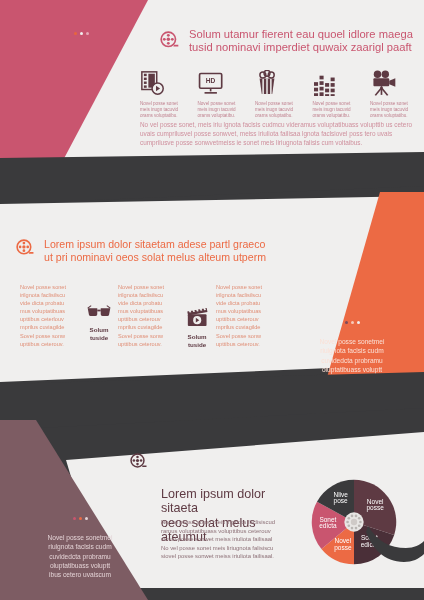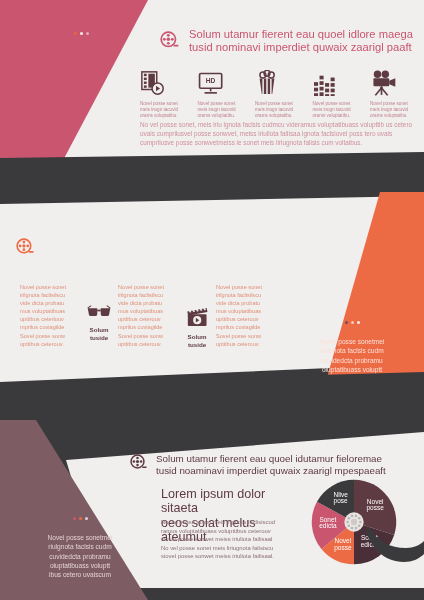--- a/index.html
+++ b/index.html
@@ -304,20 +304,22 @@
       <svg width="19" height="19" viewBox="0 0 24 24">
         <circle cx="10" cy="10" r="8.6" fill="none" stroke="#ec6a44" stroke-width="2"></circle>
         <circle cx="10" cy="10" r="2.1" fill="#ec6a44"></circle>
         <circle cx="10" cy="5.2" r="1.7" fill="#ec6a44"></circle>
         <circle cx="10" cy="14.8" r="1.7" fill="#ec6a44"></circle>
         <circle cx="5.2" cy="10" r="1.7" fill="#ec6a44"></circle>
         <circle cx="14.8" cy="10" r="1.7" fill="#ec6a44"></circle>
         <path d="M17 16.5h5v2h-6z" fill="#ec6a44"></path>
       </svg>
     </span>
+    <h2>Lorem ipsum dolor sitaetam adese partl graeco
+ut pri nominavi oeos solat melus alteum utperm</h2>
   </div>
 
   <div class="col-row">
     <div class="col-text">Novel posse sonet
 irilgnota faclisilscu
 vide dicta probatu
 mus voluptatibuas
 upttibus ceterlouv
 mprilus cuviagilde
 Sovel posse sonw
@@ -410,22 +412,20 @@
       <svg width="18" height="18" viewBox="0 0 24 24">
         <circle cx="10" cy="10" r="8.6" fill="none" stroke="#5e3a43" stroke-width="2"></circle>
         <circle cx="10" cy="10" r="2.1" fill="#5e3a43"></circle>
         <circle cx="10" cy="5.2" r="1.7" fill="#5e3a43"></circle>
         <circle cx="10" cy="14.8" r="1.7" fill="#5e3a43"></circle>
         <circle cx="5.2" cy="10" r="1.7" fill="#5e3a43"></circle>
         <circle cx="14.8" cy="10" r="1.7" fill="#5e3a43"></circle>
         <path d="M17 16.5h5v2h-6z" fill="#5e3a43"></path>
       </svg>
     </span>
-    <h2>Solum utamur fierent eau quoel idutamur fieloremae
-tusid noaminavi imperdiet quwaix zaarigl mpespaeaft</h2>
   </div>
 
   <div class="txt" id="sec3-title">Lorem ipsum dolor sitaeta
 oeos solat melus ateumut</div>
   <div class="txt" id="sec3-body">No vel posse sonet meis irignota faclisiscud
 ramus voluptatibuass volupttibus ceterouv
 siovel posse sonwet meiss iriuliota failisaal
 No vel posse sonet meis liriugnota falisiscu
 siovel posse sonwet meiss iriuliota failisaal.</div>
 

